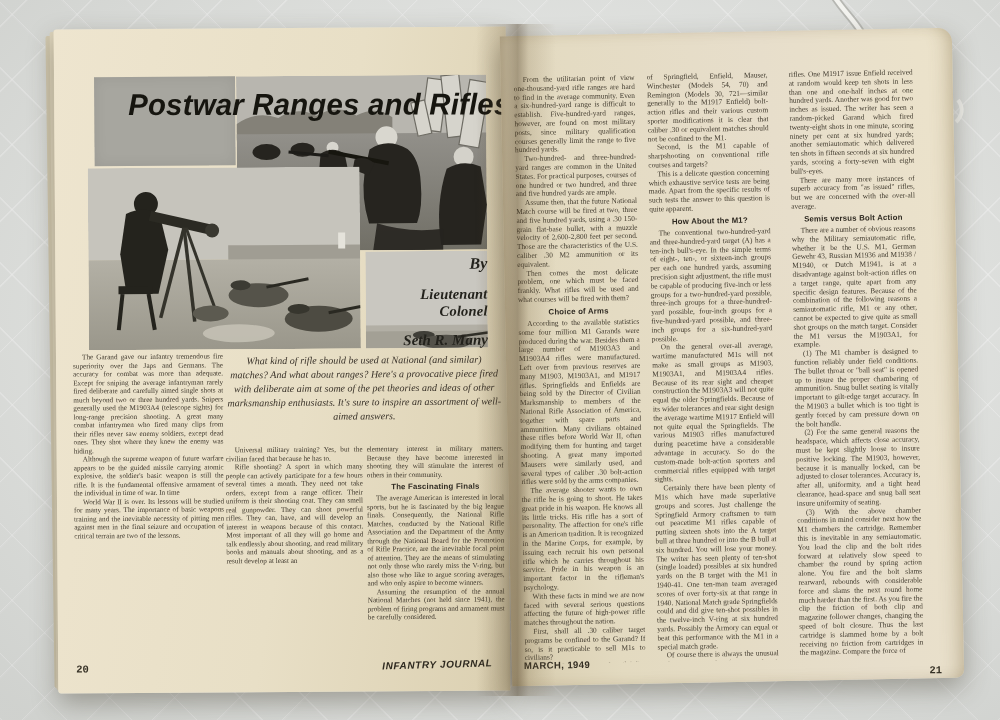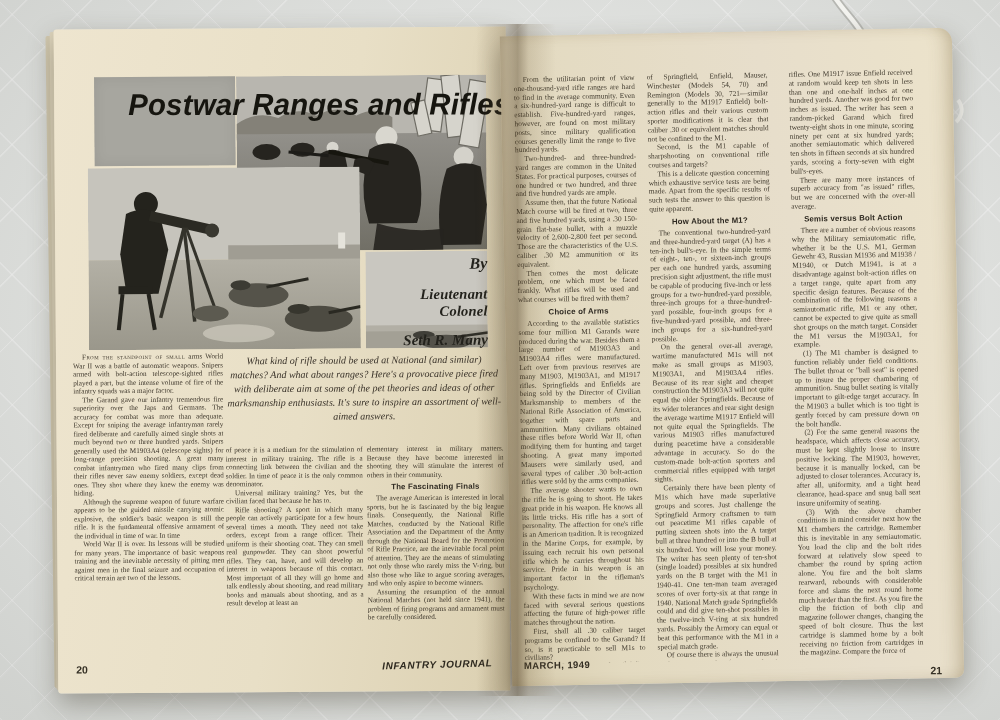--- a/index.html
+++ b/index.html
@@ -72,21 +72,21 @@
   .r2{left:288px;width:124px;}
 
   .para{margin:0;text-indent:9px;}
   .para.cont{text-indent:0;}
   .col-heading{margin:4px 0 2.5px 0;text-align:center;text-indent:0;
     font-family:"Liberation Sans","DejaVu Sans",sans-serif;font-weight:700;
     font-size:7.8px;color:#2e2921;letter-spacing:.2px;}
   .lead-caps{font-variant:small-caps;letter-spacing:.4px;}
 
   
-  .pnum{position:absolute;font-family:Liberation Sans, sans-serif;
+  .pnum{position:absolute;font-family:Liberation Mono, monospace;
     font-weight:700;font-size:10.5px;color:#353025;}
   .pn-left{left:18px;top:634px;}
   .pn-right{right:22px;top:636px;}
   .journal{position:absolute;right:18px;top:632px;transform:rotate(-1.2deg);
     font-family:"Liberation Sans","DejaVu Sans",sans-serif;font-weight:700;font-style:italic;
     font-size:10px;letter-spacing:.6px;color:#2f2a20;}
   .issue{position:absolute;left:12px;top:624px;
     font-family:"Liberation Sans","DejaVu Sans",sans-serif;font-weight:700;
     font-size:9.5px;letter-spacing:.4px;color:#332d22;}
 </style>
@@ -196,30 +196,28 @@
     <div class="title">Postwar Ranges and Rifles</div>
 
     <div class="byline">
       <div class="b1">By</div>
       <div class="b2">Lieutenant Colonel</div>
       <div class="b3">Seth R. Many</div>
     </div>
 
     <div class="body-left">
       <div class="colL c0">
-          <p class="para"><span class="lead-caps">From the standpoint of small</span> arms World War II was a battle of automatic weapons. Snipers armed with bolt-action telescope-sighted rifles played a part, but the intense volume of fire of the infantry squads was a major factor.</p>
           <p class="para">The Garand gave our infantry tremendous fire superiority over the Japs and Germans. The accuracy for combat was more than adequate. Except for sniping the average infantryman rarely fired deliberate and carefully aimed single shots at much beyond two or three hundred yards. Snipers generally used the M1903A4 (telescope sights) for long-range precision shooting. A great many combat infantrymen who fired many clips from their rifles never saw enemy soldiers, except dead ones. They shot where they knew the enemy was hiding.</p>
           <p class="para">Although the supreme weapon of future warfare appears to be the guided missile carrying atomic explosive, the soldier's basic weapon is still the rifle. It is the fundamental offensive armament of the individual in time of war. In time</p>
           <p class="para">World War II is over. Its lessons will be studied for many years. The importance of basic weapons training and the inevitable necessity of pitting men against men in the final seizure and occupation of critical terrain are two of the lessons.</p>
         </div>
       <div class="right-two">
         <div class="blurb">What kind of rifle should be used at National (and similar) matches? And what about ranges? Here's a provocative piece fired with deliberate aim at some of the pet theories and ideas of other marksmanship enthusiasts. It's sure to inspire an assortment of well-aimed answers.</div>
         <div class="two-wrap">
           <div class="colL c1" style="position:absolute;">
-              <p class="para cont">of peace it is a medium for the stimulation of interest in military training. The rifle is a connecting link between the civilian and the soldier. In time of peace it is the only common denominator.</p>
               <p class="para">Universal military training? Yes, but the civilian faced that because he has to.</p>
               <p class="para">Rifle shooting? A sport in which many people can actively participate for a few hours several times a month. They need not take orders, except from a range officer. Their uniform is their shooting coat. They can smell real gunpowder. They can shoot powerful rifles. They can, have, and will develop an interest in weapons because of this contact. Most important of all they will go home and talk endlessly about shooting, and read military books and manuals about shooting, and as a result develop at least an</p>
             </div>
           <div class="colL c2" style="position:absolute;">
               <p class="para cont">elementary interest in military matters. Because they have become interested in shooting they will stimulate the interest of others in their community.</p>
               <h3 class="col-heading">The Fascinating Finals</h3>
               <p class="para">The average American is interested in local sports, but he is fascinated by the big league finals. Consequently, the National Rifle Matches, conducted by the National Rifle Association and the Department of the Army through the National Board for the Promotion of Rifle Practice, are the inevitable focal point of attention. They are the means of stimulating not only those who rarely miss the V-ring, but also those who like to argue scoring averages, and who only aspire to become winners.</p>
               <p class="para">Assuming the resumption of the annual National Matches (not held since 1941), the problem of firing programs and armament must be carefully considered.</p>
             </div>
         </div>

